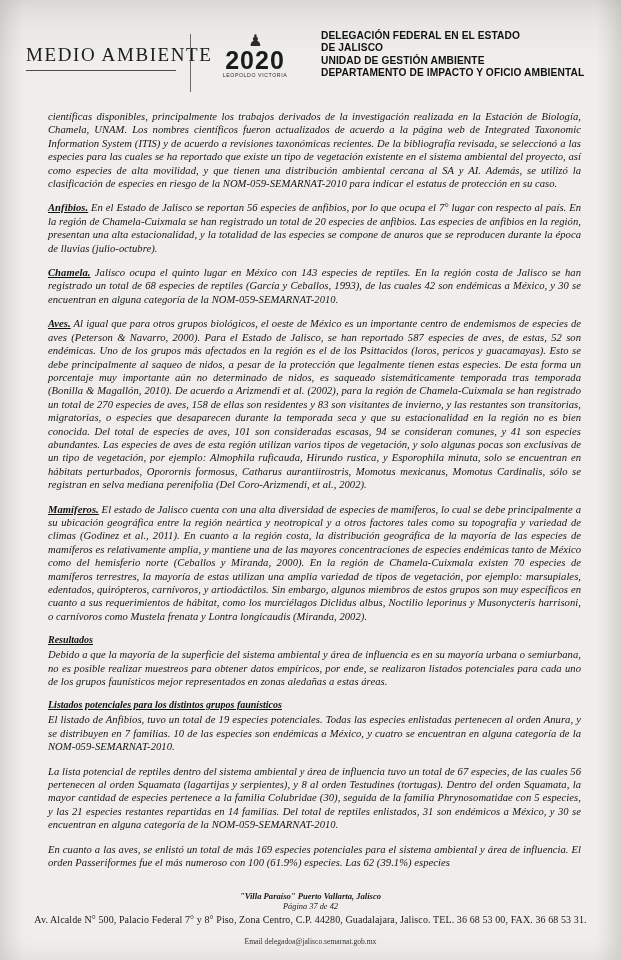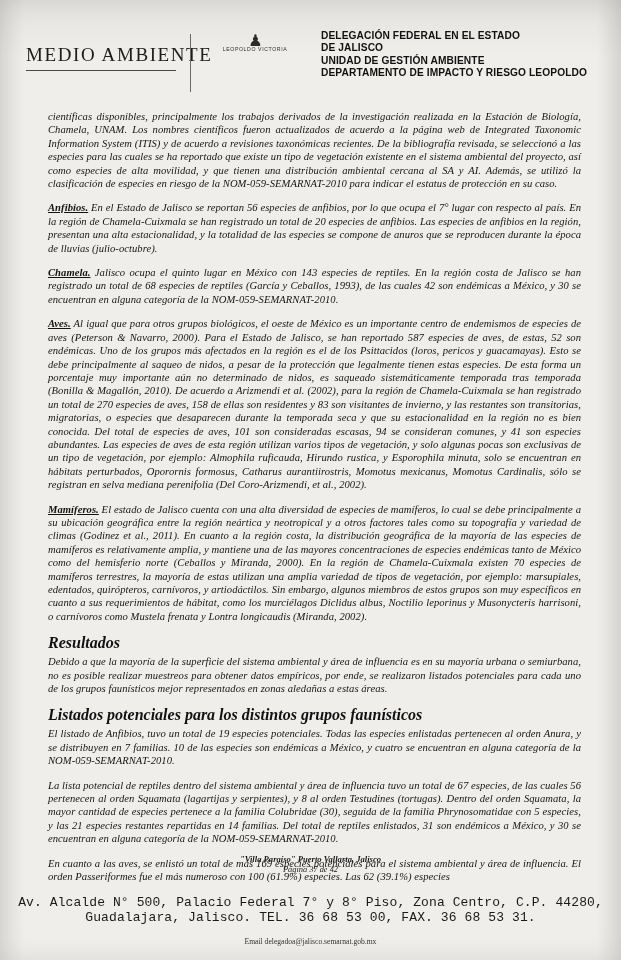--- a/index.html
+++ b/index.html
@@ -107,21 +107,22 @@
     letter-spacing: 0.05px;
   }
   .lead {
     font-weight: bold;
     text-decoration: underline;
   }
   .heading {
     font-family: "Liberation Serif", serif;
     font-style: italic;
     font-weight: bold;
-    font-size: 16px;
+    font-size: 10px;
+    text-decoration: underline;
     color: #111;
     margin: 2px 0 3px 0;
   }
   .heading.spaced { margin-top: 4px; }
   
   .footer {
     position: absolute;
     left: 0;
     right: 0;
     bottom: 14px;
@@ -134,23 +135,23 @@
     font-weight: bold;
     font-size: 8.6px;
   }
   .f-line2 {
     font-family: "Liberation Serif", serif;
     font-style: italic;
     font-size: 8.4px;
     margin-top: 1px;
   }
   .f-line3 {
-    font-family: Liberation Mono, monospace;
-    font-size: 13px;
-    margin-top: 21px;
+    font-family: Liberation Serif, serif;
+    font-size: 10px;
+    margin-top: 3px;
     letter-spacing: 0.1px;
   }
   .f-line4 {
     font-family: "Liberation Serif", serif;
     font-size: 7.6px;
     margin-top: 12px;
     color: #333;
   }
   .edge-shadow {
     position: absolute;
@@ -168,28 +169,29 @@
 
     <div class="brand">
       <div class="brand-title">MEDIO AMBIENTE</div>
       <div class="brand-rule"></div>
     </div>
 
     <div class="vdivider"></div>
 
     <div class="year-block">
       <div class="year-figure">♟</div>
+      <div class="year-number">2020</div>
       <div class="year-sub">LEOPOLDO VICTORIA</div>
     </div>
 
     <div class="office-block">
       <div>DELEGACIÓN FEDERAL EN EL ESTADO</div>
       <div>DE JALISCO</div>
       <div>UNIDAD DE GESTIÓN AMBIENTE</div>
-      <div>DEPARTAMENTO DE IMPACTO Y RIESGO LEOPOLDO</div>
+      <div>DEPARTAMENTO DE IMPACTO Y OFICIO AMBIENTAL</div>
     </div>
 
   </div>
 
   <div class="content">
 
     <p class="para"><span>científicas disponibles, principalmente los trabajos derivados de la investigación realizada en la Estación de Biología, Chamela, UNAM. Los nombres científicos fueron actualizados de acuerdo a la página web de Integrated Taxonomic Information System (ITIS) y de acuerdo a revisiones taxonómicas recientes. De la bibliografía revisada, se seleccionó a las especies para las cuales se ha reportado que existe un tipo de vegetación existente en el sistema ambiental del proyecto, así como especies de alta movilidad, y que tienen una distribución ambiental cercana al SA y AI. Además, se utilizó la clasificación de especies en riesgo de la NOM-059-SEMARNAT-2010 para indicar el estatus de protección en su caso.</span></p>
 
     <p class="para"><span class="lead">Anfibios.</span><span> En el Estado de Jalisco se reportan 56 especies de anfibios, por lo que ocupa el 7° lugar con respecto al país. En la región de Chamela-Cuixmala se han registrado un total de 20 especies de anfibios. Las especies de anfibios en la región, presentan una alta estacionalidad, y la totalidad de las especies se compone de anuros que se reproducen durante la época de lluvias (julio-octubre).</span></p>
 

